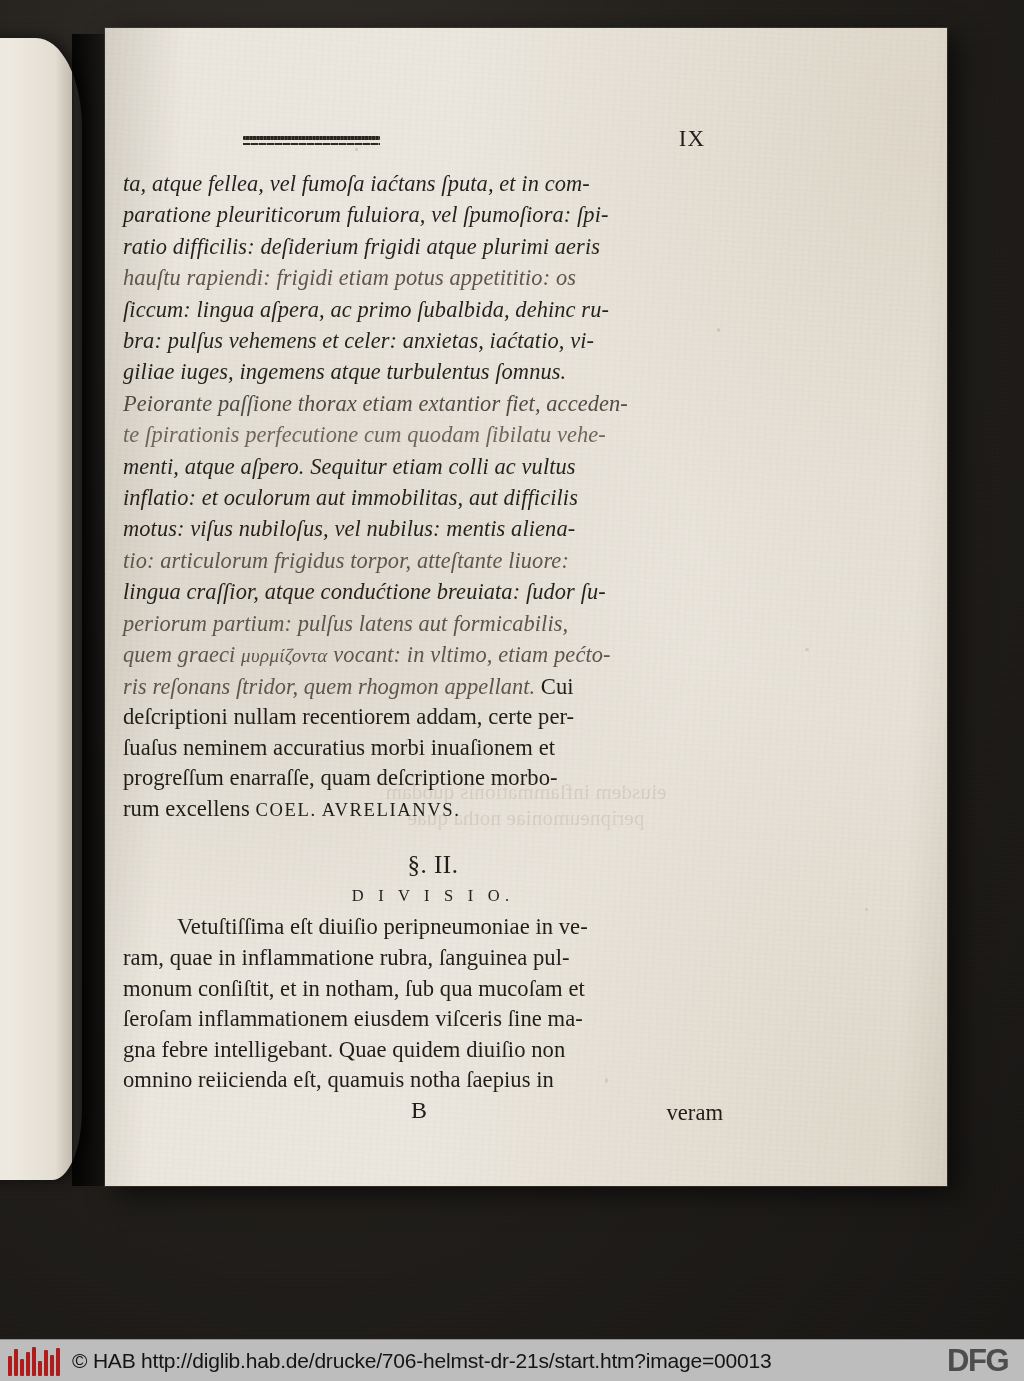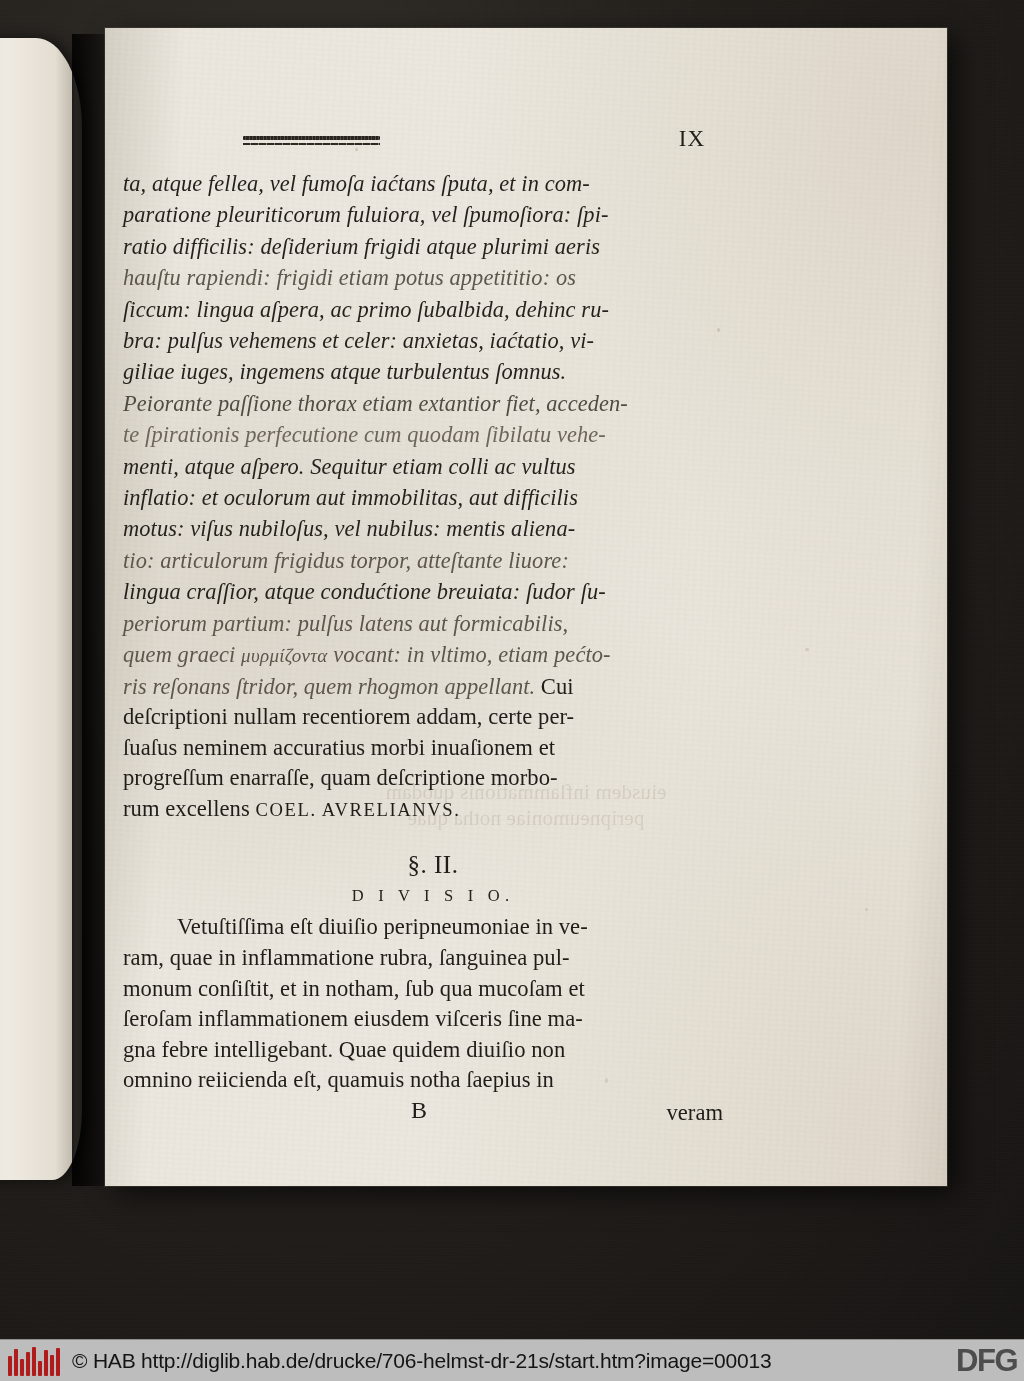--- a/index.html
+++ b/index.html
@@ -270,21 +270,21 @@
     letter-spacing: -.2px;
     white-space: nowrap;
     overflow: hidden;
   }
   #dfg-logo {
     font-family: "Liberation Sans", sans-serif;
     font-weight: bold;
     font-size: 31px;
     color: #4d4d4d;
     letter-spacing: -1.5px;
-    padding-right: 7px;
+    padding-right: 16px;
     margin-left: -16px;
   }
 </style>
 </head>
 <body>
 
 <div id="backdrop"></div>
 
 <div id="left-page"></div>
 <div id="gutter"></div>

